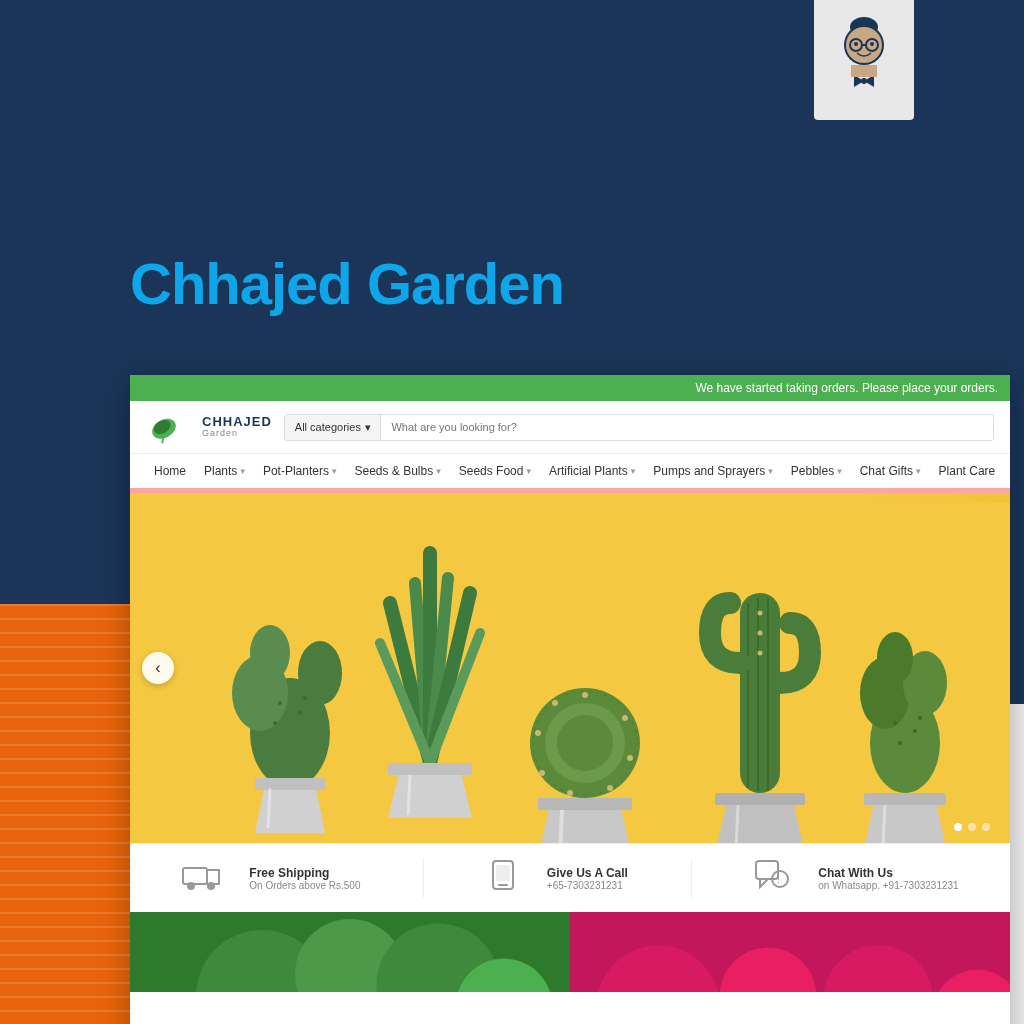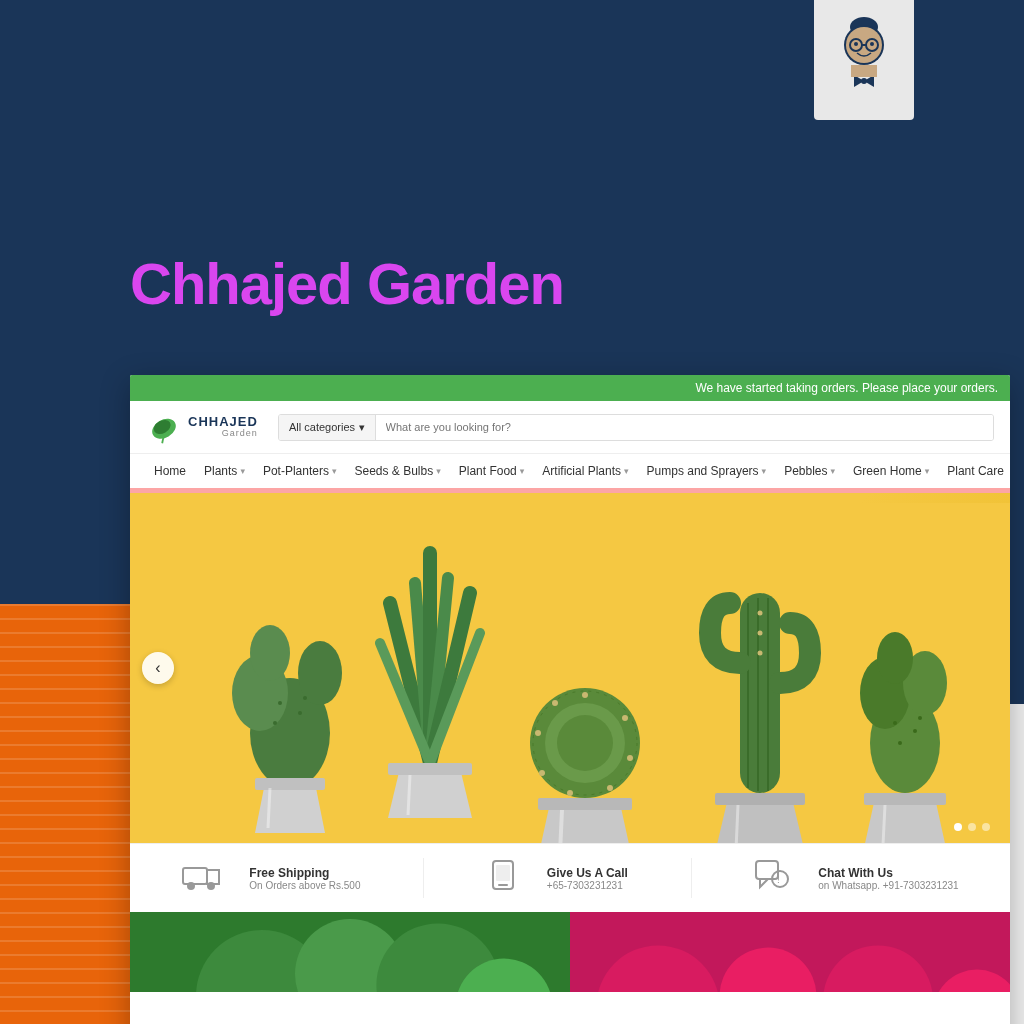--- a/index.html
+++ b/index.html
@@ -69,21 +69,21 @@
     .avatar-figure {
       text-align: center;
       color: #1a3558;
     }
 
     
     .page-title {
       position: absolute;
       top: 250px;
       left: 130px;
-      color: #d946ef;
+      color: #0ea5e9;
       font-size: 58px;
       font-weight: bold;
       z-index: 10;
       letter-spacing: -1px;
     }
 
     
     .website-mockup {
       position: absolute;
       top: 375px;
@@ -111,23 +111,22 @@
       display: flex;
       align-items: center;
       padding: 8px 16px;
       border-bottom: 1px solid #eee;
       gap: 12px;
       background: #fff;
     }
     .logo-area {
       display: flex;
       align-items: center;
-      gap: 6px;
+      gap: 20px;
       min-width: 120px;
-      text-align: right;
     }
     .logo-leaf {
       width: 36px;
       height: 36px;
     }
     .logo-text {
       display: flex;
       flex-direction: column;
       line-height: 1.1;
     }
@@ -374,37 +373,37 @@
     </div>
     <div class="nav-item">
       <span>Pot-Planters</span>
       <span class="nav-chevron">▾</span>
     </div>
     <div class="nav-item">
       <span>Seeds &amp; Bulbs</span>
       <span class="nav-chevron">▾</span>
     </div>
     <div class="nav-item">
-      <span>Plant Food</span>
+      <span>Seeds Food</span>
       <span class="nav-chevron">▾</span>
     </div>
     <div class="nav-item">
       <span>Artificial Plants</span>
       <span class="nav-chevron">▾</span>
     </div>
     <div class="nav-item">
       <span>Pumps and Sprayers</span>
       <span class="nav-chevron">▾</span>
     </div>
     <div class="nav-item">
       <span>Pebbles</span>
       <span class="nav-chevron">▾</span>
     </div>
     <div class="nav-item">
-      <span>Green Home</span>
+      <span>Chat Gifts</span>
       <span class="nav-chevron">▾</span>
     </div>
     <div class="nav-item">
       <span>Plant Care</span>
     </div>
   </nav>
 
   <div class="hero-slider">
     <div class="hero-bg"></div>
 

